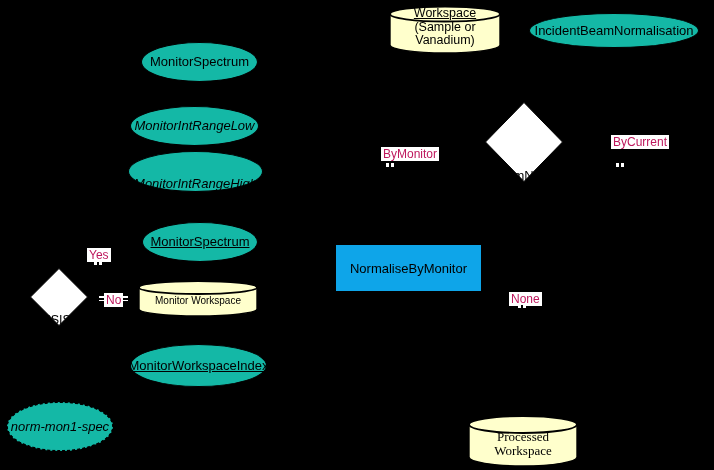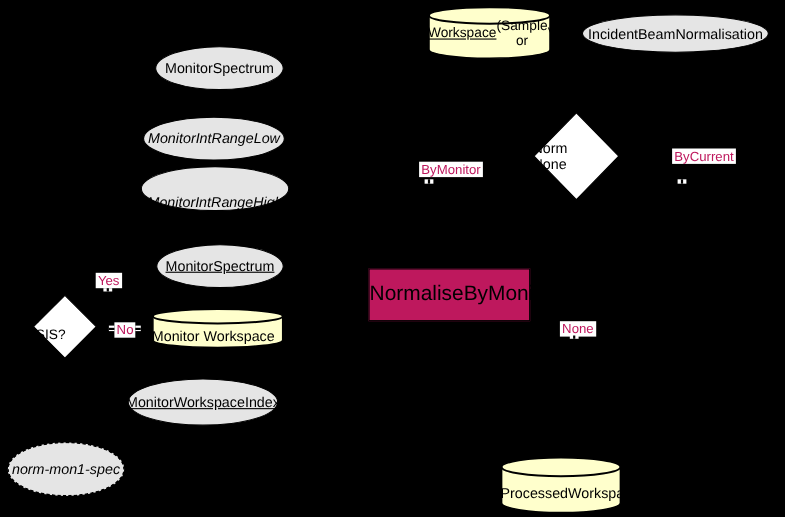--- a/index.html
+++ b/index.html
@@ -1,44 +1,44 @@
 <!DOCTYPE html>
 <html><head>
 <meta charset="utf-8">
 <style>
   html,body{margin:0;padding:0;background:#000;}
   #stage{
     position:relative;width:714px;height:470px;background:#000;overflow:hidden;
     font-family:"Liberation Sans",sans-serif;color:#000;
   }
   .node-ellipse{
-    position:absolute;background:#e5e5e5;border:1.4px solid #000;border-radius:50%;
+    position:absolute;background:#14b8a6;border:1.4px solid #000;border-radius:50%;
     display:flex;align-items:center;justify-content:center;
     font-size:13px;line-height:14px;text-align:center;box-sizing:border-box;
   }
   .node-ellipse.dashed{border:1.6px dashed #000;}
   .italic{font-style:italic;}
   .underline{text-decoration:underline;}
   .node-rect{
-    position:absolute;background:#be185d;border:1.3px solid #000;
-    display:flex;align-items:center;
-    font-size:19px;box-sizing:border-box;
+    position:absolute;background:#0ea5e9;border:1.3px solid #000;
+    display:flex;align-items:center;justify-content:center;
+    font-size:13px;box-sizing:border-box;
   }
   .cyl{position:absolute;}
   .cyl svg{position:absolute;left:0;top:0;}
   .cyl-text{
     position:absolute;left:0;right:0;top:0;bottom:0;
-    display:flex;flex-direction:row;align-items:center;
+    display:flex;flex-direction:column;align-items:center;
     font-size:12.5px;line-height:13.5px;text-align:center;
   }
   .diamond{position:absolute;}
   .diamond svg{position:absolute;left:0;top:0;}
   .diamond-text{
     position:absolute;left:0;right:0;top:0;bottom:0;
-    display:flex;flex-direction:column;align-items:flex-start;justify-content:center;
+    display:flex;flex-direction:row;align-items:flex-end;justify-content:center;
     font-size:12.5px;line-height:14px;text-align:center;
   }
   .edge-label{
     position:absolute;background:#FFFFFF;color:#be185d;
     font-size:12px;line-height:14px;padding:0 2px;white-space:nowrap;
   }
   .tick-bg{position:absolute;background:#FFFFFF;}
   .tick{position:absolute;background:#000000;}
 </style>
 </head>
@@ -76,26 +76,26 @@
 
   <div class="node-ellipse" style="left:142px;top:222px;width:116px;height:40px;">
     <span class="underline">MonitorSpectrum</span>
   </div>
 
   <div class="cyl" style="left:138px;top:279px;width:120px;height:38px;">
     <svg width="120" height="38" viewBox="0 0 120 38">
       <path d="M1,8 V30 A59,7 0 0 0 119,30 V8 Z" fill="#FFFFCC" stroke="#000" stroke-width="1.4"></path>
       <ellipse cx="60" cy="8.5" rx="59" ry="6.5" fill="#FFFFCC" stroke="#000" stroke-width="1.8"></ellipse>
     </svg>
-    <div class="cyl-text" style="padding-top:15px;font-size:13px;">
+    <div class="cyl-text" style="padding-top:15px;font-size:10px;">
       <span>Monitor Workspace</span>
     </div>
   </div>
 
-  <div class="node-ellipse" style="left:116px;top:344px;width:137px;height:43px;">
+  <div class="node-ellipse" style="left:130px;top:344px;width:137px;height:43px;">
     <span class="underline">MonitorWorkspaceIndex</span>
   </div>
 
   <div class="diamond" style="left:29px;top:267px;width:60px;height:60px;">
     <svg width="60" height="60" viewBox="0 0 60 60">
       <polygon points="30,1.5 58.5,30 30,58.5 1.5,30" fill="#FFFFFF" stroke="#000" stroke-width="1"></polygon>
     </svg>
     <div class="diamond-text">
       <span>If</span>
       <span>ISIS?</span>
@@ -114,21 +114,21 @@
       <span>Norm</span>
       <span>None</span>
     </div>
   </div>
 
   <div class="node-rect" style="left:335px;top:244px;width:147px;height:48px;">
     <span>NormaliseByMonitor</span>
   </div>
 
 
-  <div class="cyl" style="left:455px;top:414px;width:110px;height:53px;">
+  <div class="cyl" style="left:468px;top:414px;width:110px;height:53px;font-family:Liberation Serif, serif;">
     <svg width="110" height="53" viewBox="0 0 110 53">
       <path d="M1,10 V43 A54,9 0 0 0 109,43 V10 Z" fill="#FFFFCC" stroke="#000" stroke-width="1.4"></path>
       <ellipse cx="55" cy="10.5" rx="54" ry="8.5" fill="#FFFFCC" stroke="#000" stroke-width="1.8"></ellipse>
     </svg>
     <div class="cyl-text" style="padding-top:16px;font-size:13px;line-height:14px;">
       <span>Processed</span>
       <span>Workspace</span>
     </div>
   </div>
 

